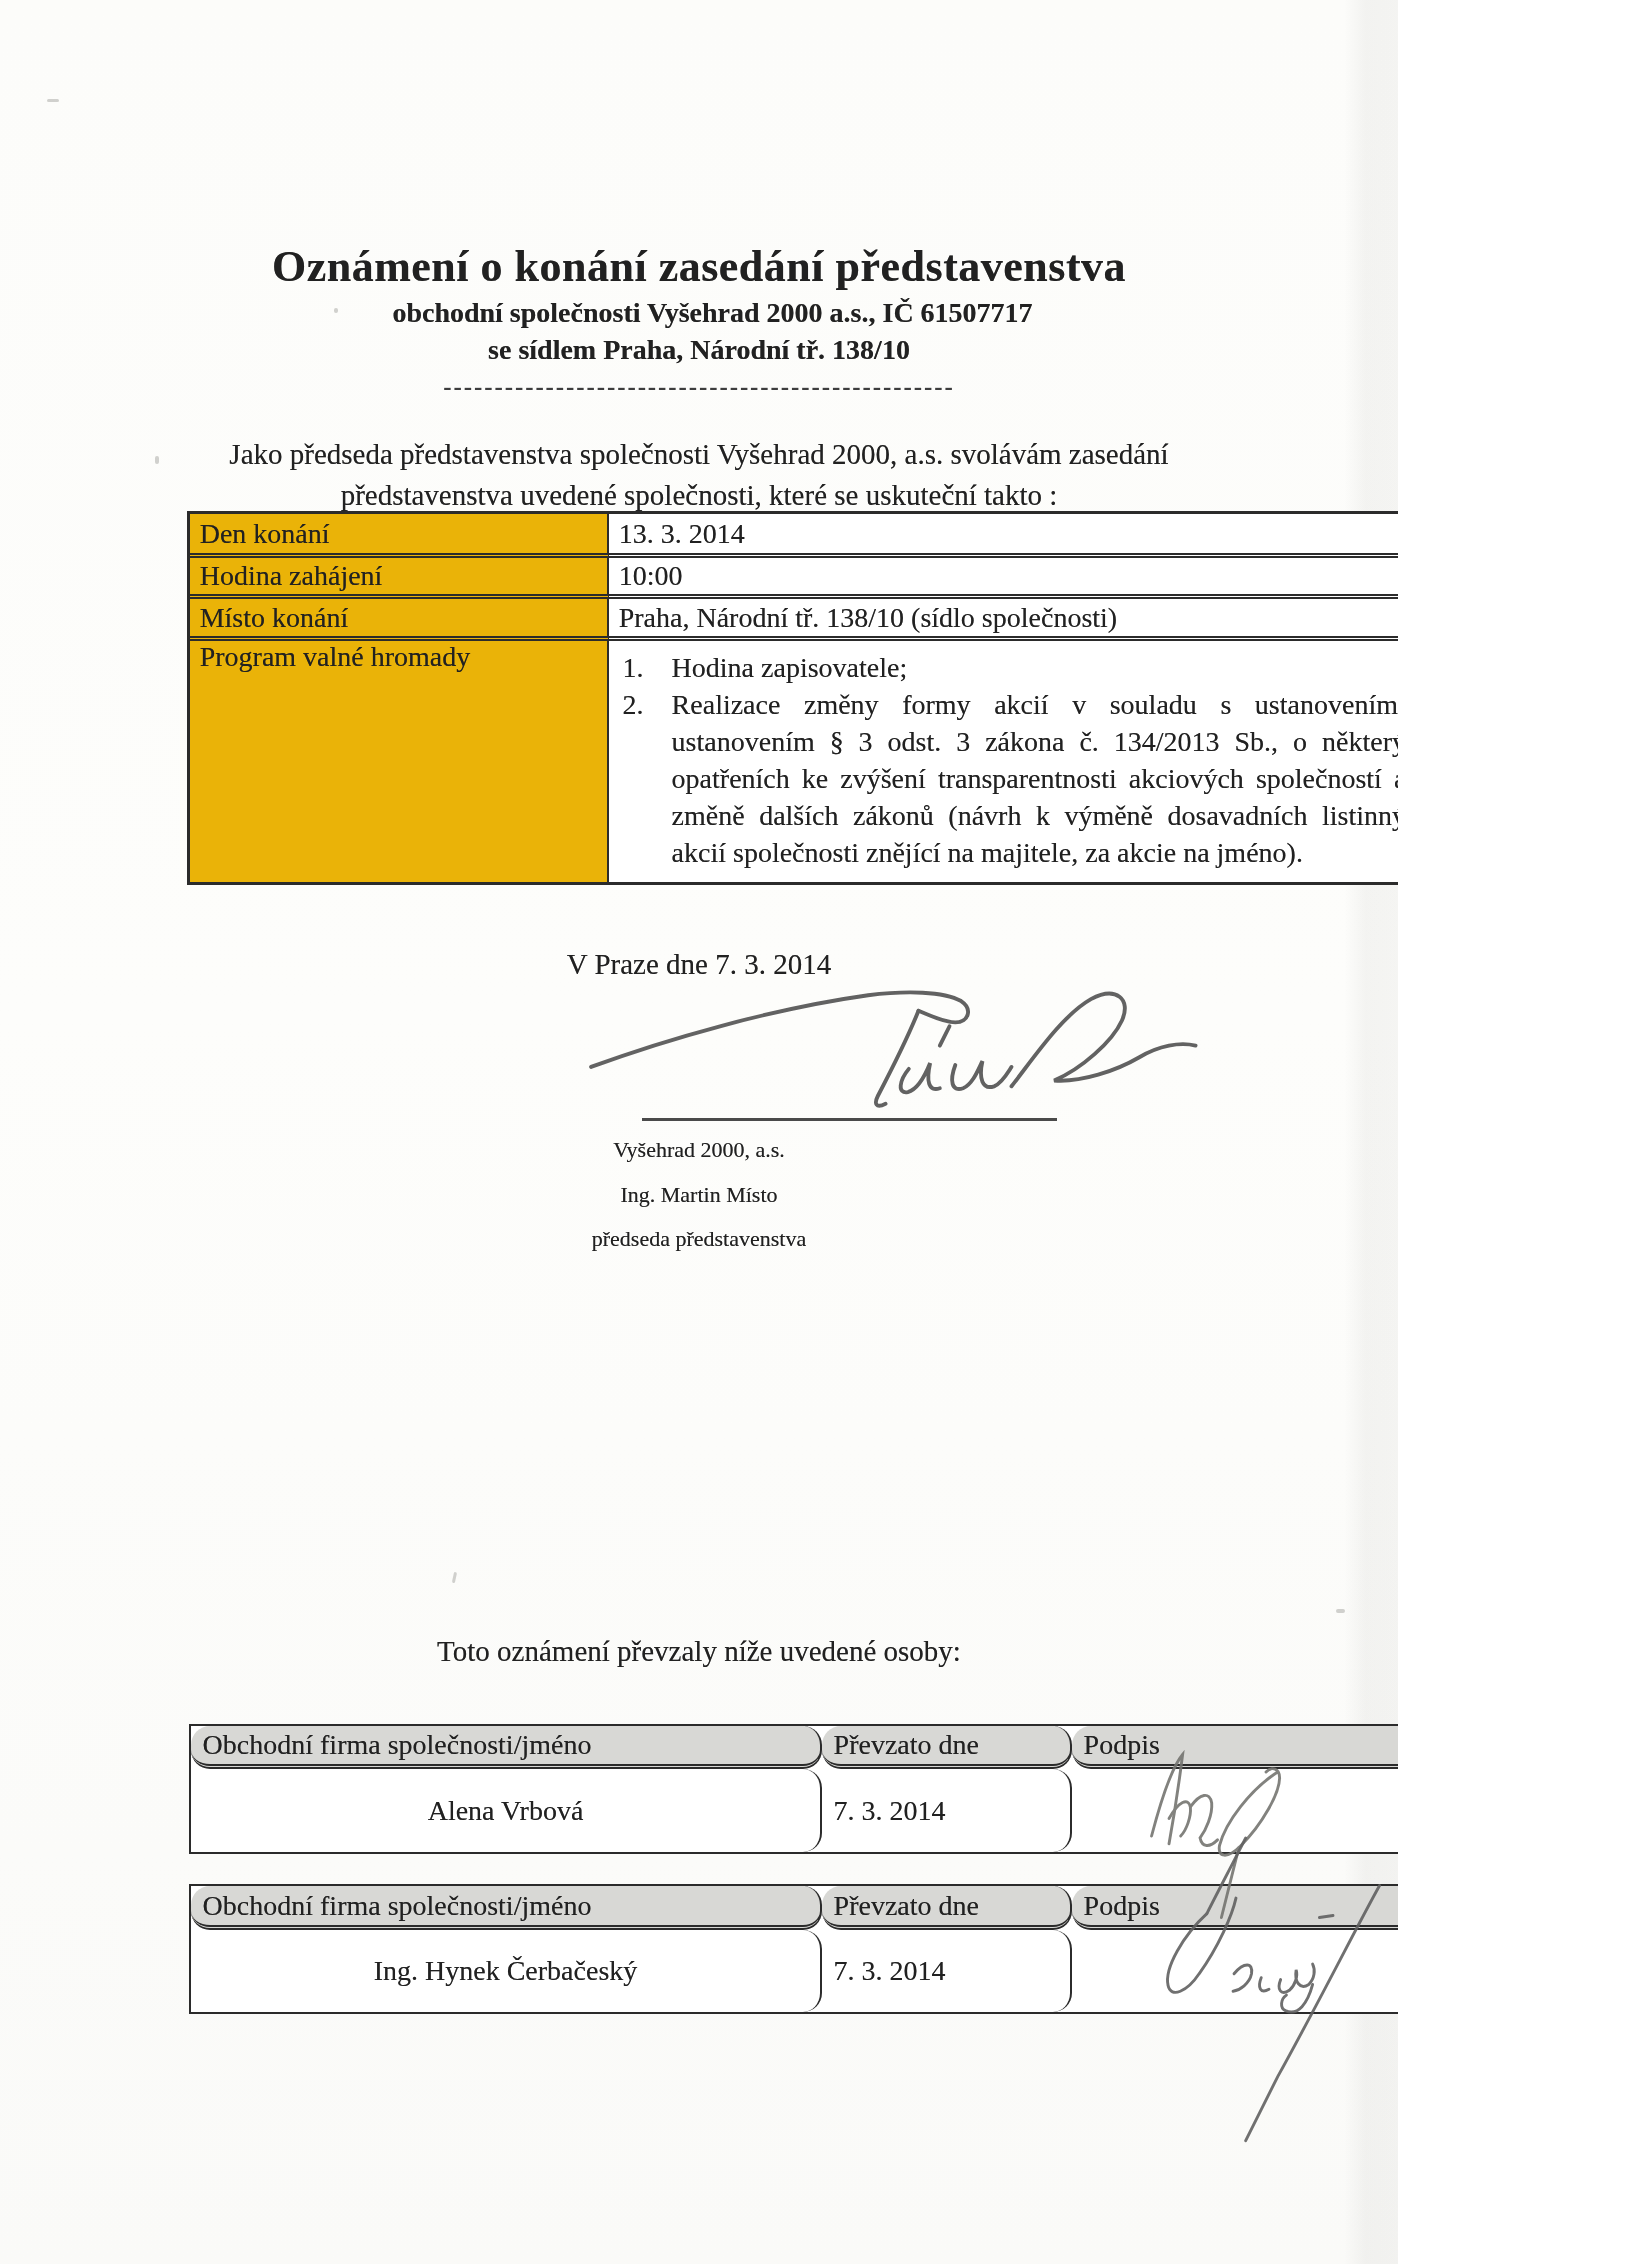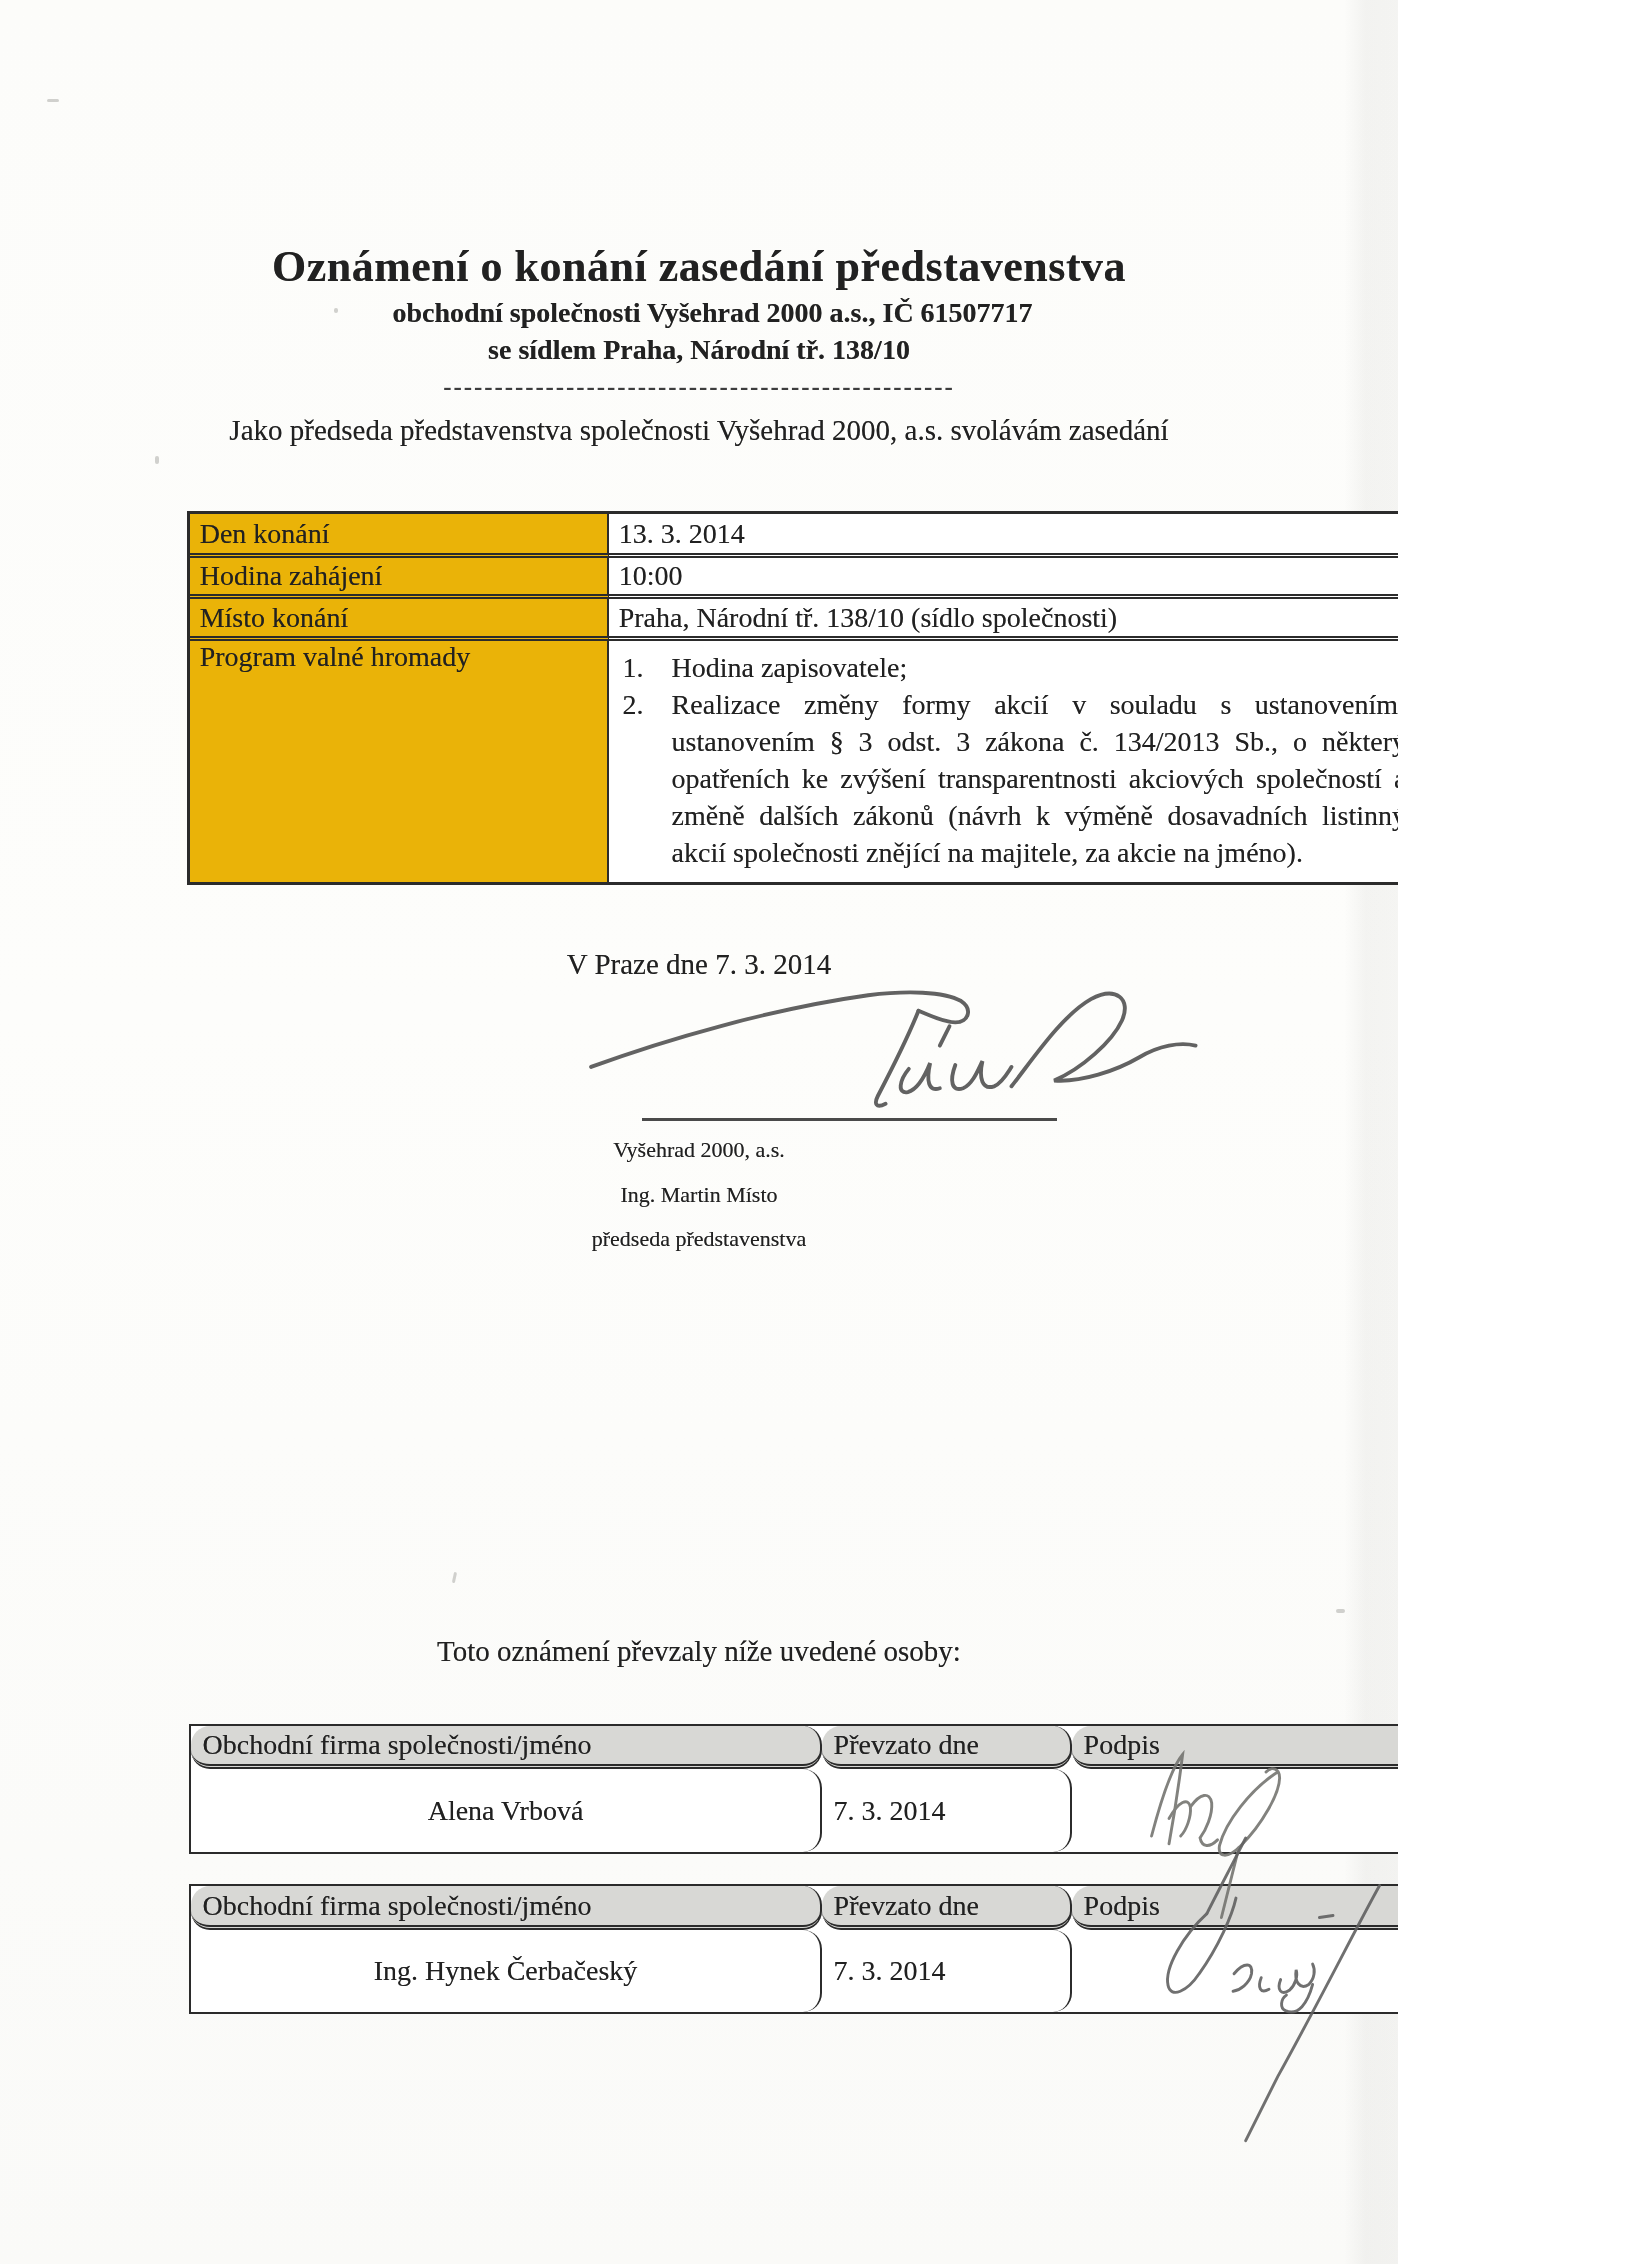--- a/index.html
+++ b/index.html
@@ -24,21 +24,21 @@
       radial-gradient(ellipse 15.5px 7.8px at 19.4px 33px,#a8a8a4 0%,rgba(168,168,164,0) 70%),
       radial-gradient(ellipse 5.8px 4.9px at 5.8px 47px,#b0b0ac 0%,rgba(176,176,172,0) 70%);}
   .speck{background:#9b9b97;opacity:.45;border-radius:1.9px;}
 
   
   .title{top:241px;font-size:44px;font-weight:bold;letter-spacing:0.5px;}
   .subtitle{font-size:28px;font-weight:bold;}
   .sub1{top:297px;padding-left:27px;}
   .sub2{top:334px;}
   .divider{top:373px;font-size:25px;font-weight:bold;letter-spacing:1.9px;color:#3d3d3d;white-space:nowrap;}
-  .intro{font-size:29px;}
+  .intro{font-size:29px;margin-top:24px;}
   .intro1{top:414px;}
   .intro2{top:455px;}
 
   
   .mtable{left:187px;top:511px;width:1260px;
     display:grid;grid-template-columns:419px 1fr;grid-template-rows:44px 41px 42px auto;
     border:3.9px solid #2b2b2b;background:#fff;box-sizing:border-box;}
   .mcell{font-size:28px;display:flex;align-items:center;padding:1.9px 9.7px;box-sizing:border-box;}
   .mlabel{background:#eab308;border-right:2.9px solid #2b2b2b;}
   .rowsep{border-bottom:5.8px double #2b2b2b;}
@@ -84,20 +84,21 @@
   <div class="abs speck" style="left:334px;top:308px;width:3.9px;height:4.9px;"></div>
   <div class="abs speck" style="left:155px;top:456px;width:3.9px;height:7.8px;"></div>
   <div class="abs speck" style="left:453px;top:1572px;width:2.9px;height:10.7px;transform:rotate(12deg);"></div>
   <div class="abs speck" style="left:1336px;top:1609px;width:8.7px;height:3.9px;"></div>
 
   <div class="abs ctr title txtblur">Oznámení o konání zasedání představenstva</div>
   <div class="abs ctr subtitle sub1 txtblur">obchodní společnosti Vyšehrad 2000 a.s., IČ 61507717</div>
   <div class="abs ctr subtitle sub2 txtblur">se sídlem Praha, Národní tř. 138/10</div>
   <div class="abs ctr divider">--------------------------------------------------</div>
   <div class="abs ctr intro intro1 txtblur">Jako předseda představenstva společnosti Vyšehrad 2000, a.s. svolávám zasedání</div>
+  <div class="abs ctr intro intro2 txtblur">představenstva uvedené společnosti, které se uskuteční takto :</div>
 
   <div class="abs mtable">
     <div class="mcell mlabel rowsep txtblur">Den konání</div>
     <div class="mcell rowsep txtblur">13. 3. 2014</div>
 
     <div class="mcell mlabel rowsep txtblur">Hodina zahájení</div>
     <div class="mcell rowsep txtblur">10:00</div>
 
     <div class="mcell mlabel rowsep txtblur">Místo konání</div>
     <div class="mcell rowsep txtblur">Praha, Národní tř. 138/10 (sídlo společnosti)</div>

